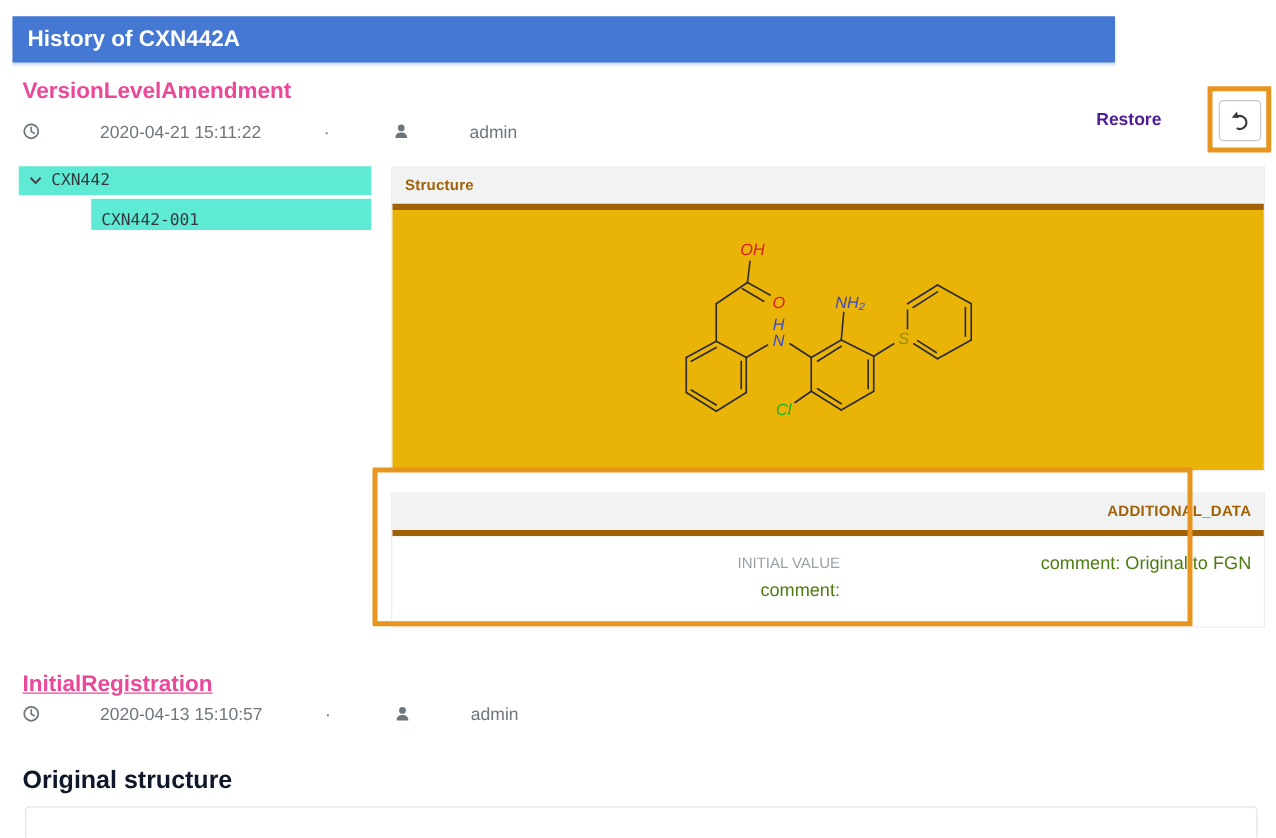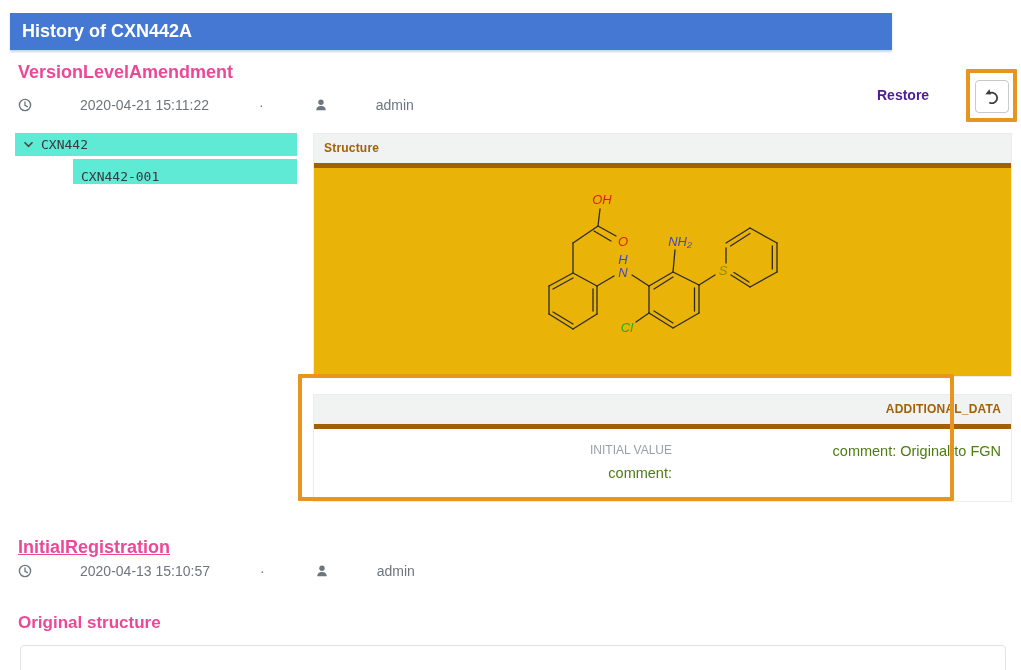--- a/index.html
+++ b/index.html
@@ -54,21 +54,21 @@
   }
   .structure-body{height:208px;position:relative;background:#eab308;font-style:italic;}
   .structure-body svg{position:absolute;left:186px;top:14px;}
   .additional{margin-top:17px;text-align:right;}
   .additional-body{display:flex;padding:14px 10px 20px 10px;background:#fff;}
   .col-initial{width:348px;}
   .col-resulting{flex:1;}
   .field-label{font-size:12px;color:#9aa0a6;margin-bottom:8px;}
   .field-value{font-size:14.5px;color:#4d7c0f;}
   
-  .original-title{position:absolute;left:18px;top:613px;font-size:17px;font-weight:bold;color:#ec4899;}
+  .original-title{position:absolute;left:18px;top:613px;font-size:20px;font-weight:bold;color:#0f172a;}
   .bottom-panel{
     position:absolute;left:20px;top:645px;width:986px;height:40px;
     border:1px solid #e3e3e3;border-radius:4px 4px 0 0;background:#fff;box-sizing:border-box;
   }
   
   .annotation{
     position:absolute;border:4px solid #e8951f;box-sizing:border-box;
     pointer-events:none;z-index:20;border-radius:1px;
   }
   .ann-restore{left:966px;top:69px;width:51px;height:53px;}

